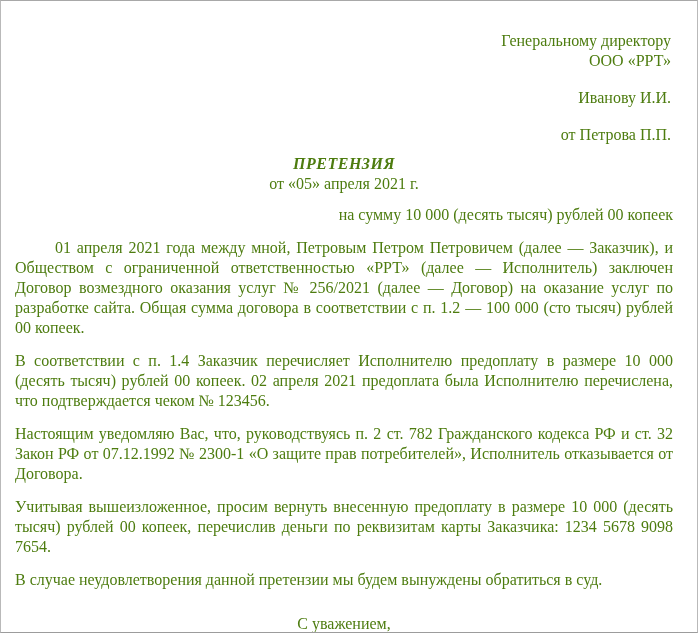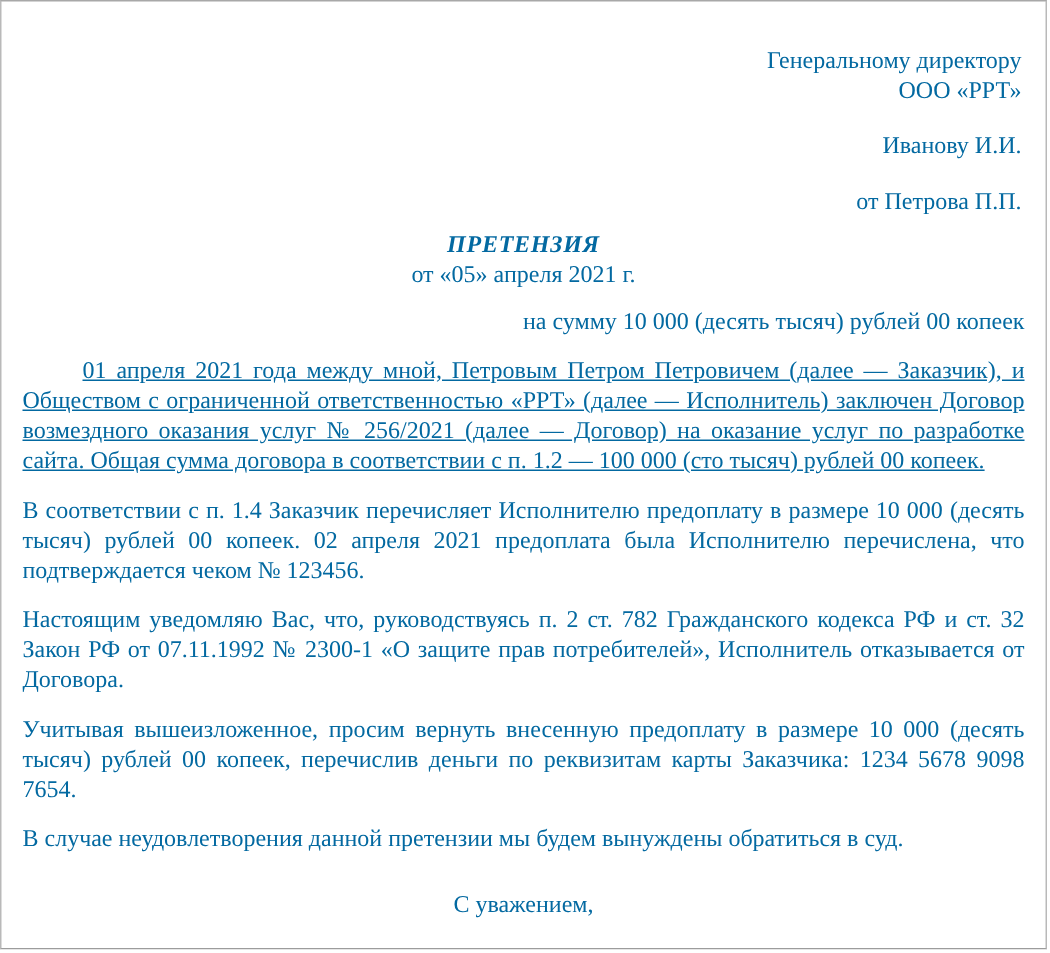--- a/index.html
+++ b/index.html
@@ -12,22 +12,22 @@
     width: 698px;
     height: 633px;
     box-sizing: border-box;
     background: #ffffff;
     border: 1px solid #b9b9b9;
     border-top-color: #a8a8a8;
     border-bottom-color: #9c9c9c;
     font-family: "Liberation Serif", "DejaVu Serif", serif;
     font-size: 16px;
     line-height: 20px;
-    color: #0369a1;
-    padding: 30px 14px 10px 14px;
+    color: #4d7c0f;
+    padding: 30px 24px 10px 14px;
     overflow: hidden;
   }
   .recipient {
     text-align: right;
     padding-right: 2px;
   }
   .recipient .line { white-space: pre; }
   .recipient .gap { height: 17px; }
   .title-block {
     text-align: center;
@@ -44,21 +44,20 @@
   }
   .body-text {
     margin-top: 13px;
   }
   .para {
     text-align: justify;
     margin: 0 0 13px 0;
   }
   .para.indent-first {
     text-indent: 40px;
-    text-decoration: underline;
   }
   .closing {
     margin-top: 24px;
     text-align: center;
   }
   .closing .line { white-space: pre; }
 </style>
 </head>
 <body>
 
@@ -76,21 +75,21 @@
   <div class="title-block">
     <div class="doc-title">ПРЕТЕНЗИЯ</div>
     <div class="doc-date">от «05» апреля 2021 г.</div>
   </div>
 
   <div class="amount-line">на сумму 10 000 (десять тысяч) рублей 00 копеек</div>
 
   <div class="body-text">
     <p class="para indent-first">01 апреля 2021 года между мной, Петровым Петром Петровичем (далее — Заказчик), и Обществом с ограниченной ответственностью «РРТ» (далее — Исполнитель) заключен Договор возмездного оказания услуг № 256/2021 (далее — Договор) на оказание услуг по разработке сайта. Общая сумма договора в соответствии с п. 1.2 — 100 000 (сто тысяч) рублей 00 копеек.</p>
     <p class="para">В соответствии с п. 1.4 Заказчик перечисляет Исполнителю предоплату в размере 10 000 (десять тысяч) рублей 00 копеек. 02 апреля 2021 предоплата была Исполнителю перечислена, что подтверждается чеком № 123456.</p>
-    <p class="para">Настоящим уведомляю Вас, что, руководствуясь п. 2 ст. 782 Гражданского кодекса РФ и ст. 32 Закон РФ от 07.11.1992 № 2300-1 «О защите прав потребителей», Исполнитель отказывается от Договора.</p>
+    <p class="para">Настоящим уведомляю Вас, что, руководствуясь п. 2 ст. 782 Гражданского кодекса РФ и ст. 32 Закон РФ от 07.12.1992 № 2300-1 «О защите прав потребителей», Исполнитель отказывается от Договора.</p>
     <p class="para">Учитывая вышеизложенное, просим вернуть внесенную предоплату в размере 10 000 (десять тысяч) рублей 00 копеек, перечислив деньги по реквизитам карты Заказчика: 1234 5678 9098 7654.</p>
     <p class="para">В случае неудовлетворения данной претензии мы будем вынуждены обратиться в суд.</p>
   </div>
 
   <div class="closing">
     <div class="line">С уважением,</div>
   </div>
 
 </div>
 

